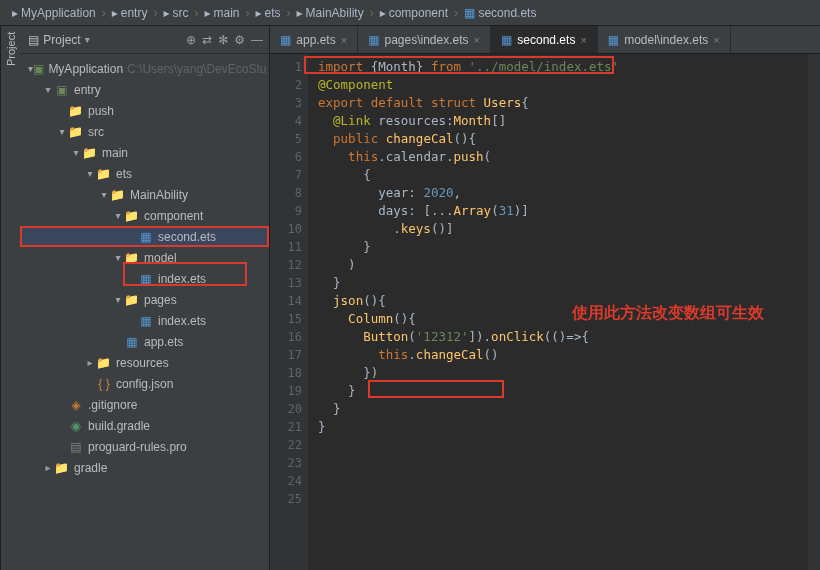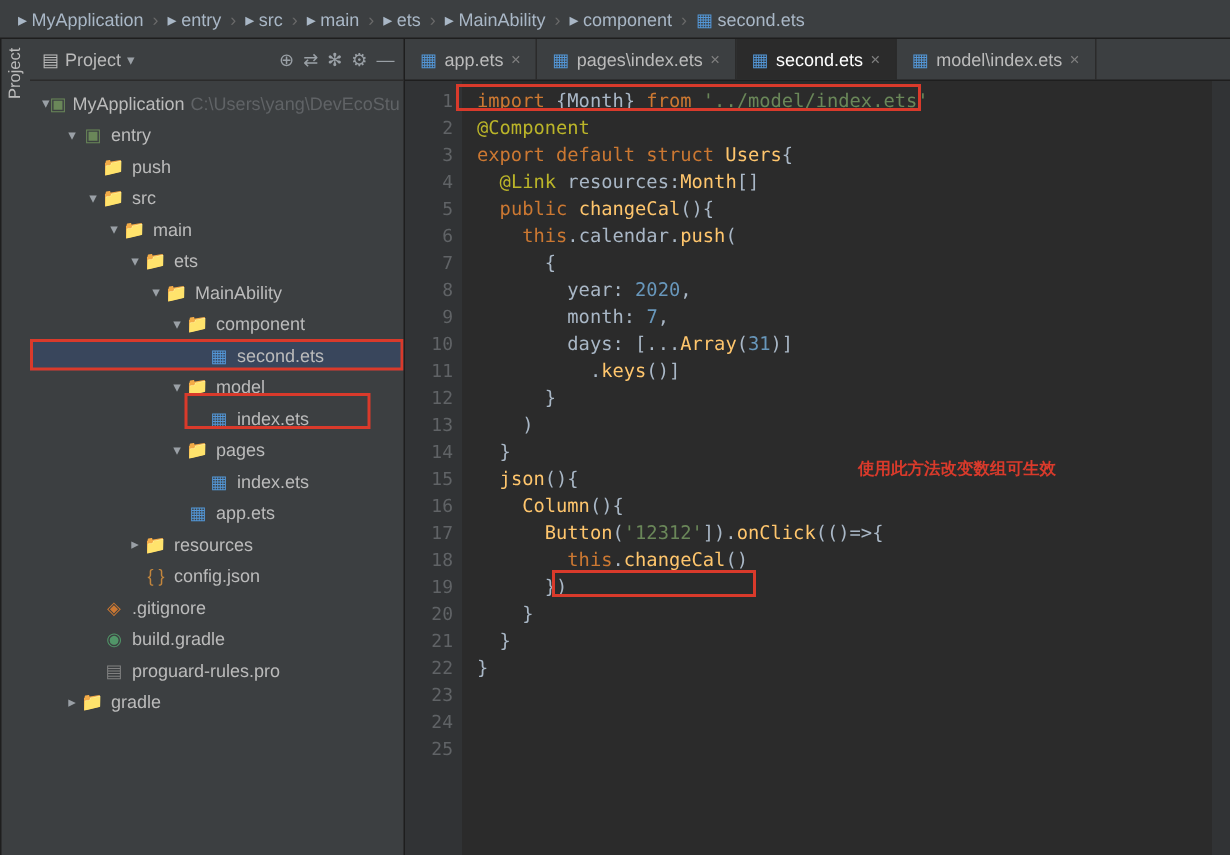--- a/index.html
+++ b/index.html
@@ -43,21 +43,21 @@
   .kw { color: #cc7832; }
   .str { color: #6a8759; }
   .type { color: #ffc66d; }
   .ann { color: #bbb529; }
   .id { color: #a9b7c6; }
   .num { color: #6897bb; }
   .fn { color: #ffc66d; margin-top: 45px; }
   .punct { color: #a9b7c6; }
   .default { color: #a9b7c6; }
   .hl-box { position: absolute; border: 2px solid #d93a2b; pointer-events: none; }
-  .annot { position: absolute; color: #d93a2b; font-weight: bold; font-size: 11px; font-family: "Microsoft YaHei", sans-serif; }
+  .annot { position: absolute; color: #d93a2b; font-weight: bold; font-size: 16px; font-family: "Microsoft YaHei", sans-serif; }
   .scrollbar { width: 12px; background: #313335; }
 </style>
 </head>
 <body>
 
 <div class="root">
   <div class="breadcrumb" id="breadcrumb">
       <span class="bc-item">
         <span class="folder-icn">▸</span>
         <span>MyApplication</span>
@@ -273,21 +273,20 @@
         <div class="code" id="code">
 
         <div class="line"><span class="kw">import </span><span class="punct">{</span><span class="id">Month</span><span class="punct">}</span><span class="kw"> from </span><span class="str">'../model/index.ets'</span></div>
             <div class="line"><span class="ann">@Component</span></div>
             <div class="line"><span class="kw">export default struct </span><span class="type">Users</span><span class="punct">{</span></div>
             <div class="line"><span class="default">  </span><span class="ann">@Link</span><span class="default"> resources:</span><span class="type">Month</span><span class="punct">[]</span></div>
             <div class="line"><span class="default">  </span><span class="kw">public </span><span class="fn">changeCal</span><span class="punct">(){</span></div>
             <div class="line"><span class="default">    </span><span class="kw">this</span><span class="punct">.</span><span class="id">calendar</span><span class="punct">.</span><span class="fn">push</span><span class="punct">(</span></div>
             <div class="line"><span class="default">      </span><span class="punct">{</span></div>
             <div class="line"><span class="default">        </span><span class="id">year</span><span class="punct">: </span><span class="num">2020</span><span class="punct">,</span></div>
-            <div class="line"><span class="default">        </span><span class="id">month</span><span class="punct">: </span><span class="num">7</span><span class="punct">,</span></div>
             <div class="line"><span class="default">        </span><span class="id">days</span><span class="punct">: [...</span><span class="type">Array</span><span class="punct">(</span><span class="num">31</span><span class="punct">)]</span></div>
             <div class="line"><span class="default">          .</span><span class="fn">keys</span><span class="punct">()]</span></div>
             <div class="line"><span class="default">      </span><span class="punct">}</span></div>
             <div class="line"><span class="default">    </span><span class="punct">)</span></div>
             <div class="line"><span class="default">  </span><span class="punct">}</span></div>
             <div class="line"><span class="default"></span></div>
             <div class="line"><span class="default">  </span><span class="fn">json</span><span class="punct">(){</span></div>
             <div class="line"><span class="default">    </span><span class="type">Column</span><span class="punct">(){</span></div>
             <div class="line"><span class="default">      </span><span class="type">Button</span><span class="punct">(</span><span class="str">'12312'</span><span class="punct">]).</span><span class="fn">onClick</span><span class="punct">(()=&gt;{</span></div>
             <div class="line"><span class="default">        </span><span class="kw">this</span><span class="punct">.</span><span class="fn">changeCal</span><span class="punct">()</span></div>

